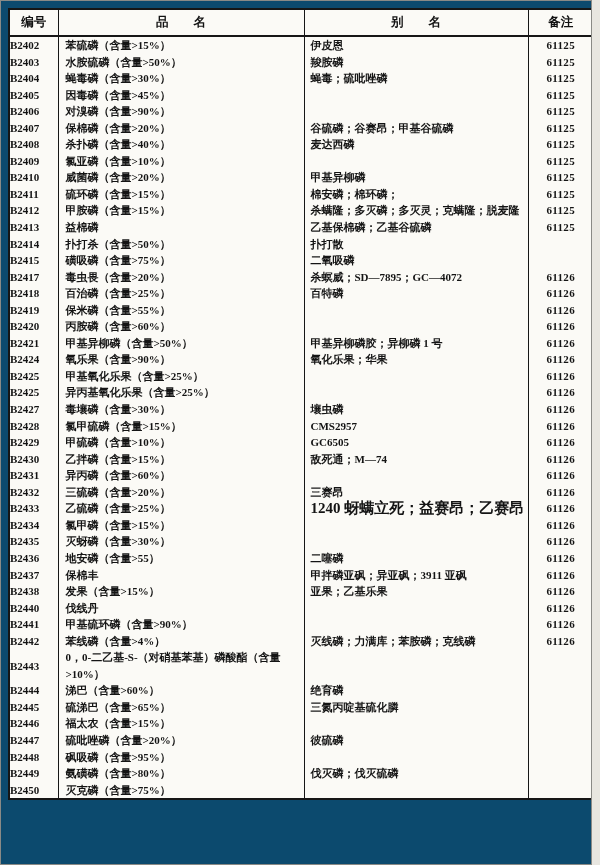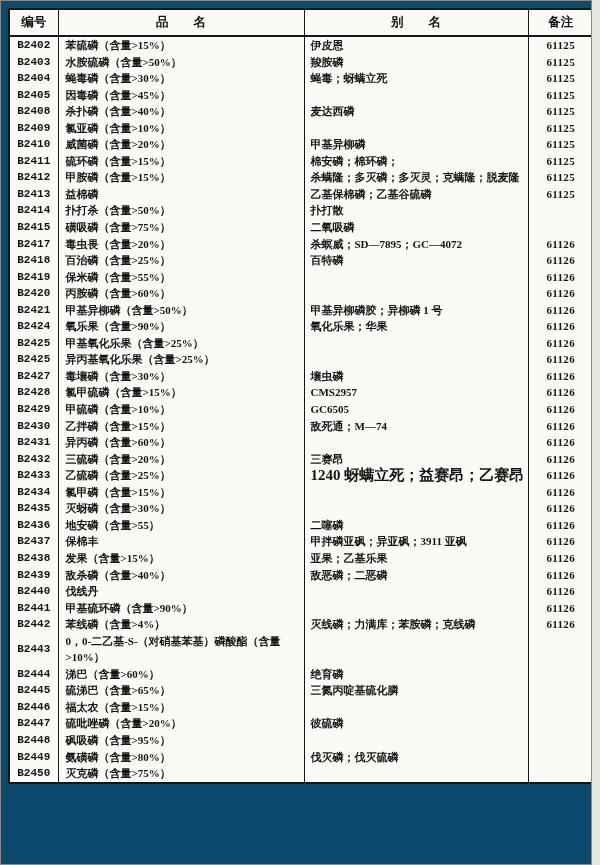--- a/index.html
+++ b/index.html
@@ -44,21 +44,21 @@
     font-size:11px;
     font-weight:bold;
     color:#141414;
     line-height:16.55px;
     padding:0 3px;
     border-right:1.2px solid #161616;
     vertical-align:middle;
     overflow:hidden;
   }
   td:last-child{border-right:none;}
-  td.c-code{text-align:center;white-space:nowrap;padding:0;font-family:Liberation Mono, monospace;}
+  td.c-code{white-space:nowrap;padding:0;}
   td.c-name{padding-left:7px;}
   td.c-alias{padding-left:6px;white-space:nowrap;}
   td.c-remark{text-align:center;white-space:nowrap;letter-spacing:.3px;}
 </style>
 </head>
 <body>
 
 <div class="page">
   <table class="doc">
     <colgroup>
@@ -86,32 +86,44 @@
   <tr>
     <td class="c-code">B2403</td>
     <td class="c-name">水胺硫磷（含量&gt;50%）</td>
     <td class="c-alias">羧胺磷</td>
     <td class="c-remark">61125</td>
   </tr>
 
   <tr>
     <td class="c-code">B2404</td>
     <td class="c-name">蝇毒磷（含量&gt;30%）</td>
-    <td class="c-alias">蝇毒；蚜螨立死</td>
+    <td class="c-alias">蝇毒；硫吡唑磷</td>
     <td class="c-remark">61125</td>
   </tr>
 
   <tr>
     <td class="c-code">B2405</td>
     <td class="c-name">因毒磷（含量&gt;45%）</td>
     <td class="c-alias"></td>
     <td class="c-remark">61125</td>
   </tr>
 
-
+  <tr>
+    <td class="c-code">B2406</td>
+    <td class="c-name">对溴磷（含量&gt;90%）</td>
+    <td class="c-alias"></td>
+    <td class="c-remark">61125</td>
+  </tr>
+
+  <tr>
+    <td class="c-code">B2407</td>
+    <td class="c-name">保棉磷（含量&gt;20%）</td>
+    <td class="c-alias">谷硫磷；谷赛昂；甲基谷硫磷</td>
+    <td class="c-remark">61125</td>
+  </tr>
 
   <tr>
     <td class="c-code">B2408</td>
     <td class="c-name">杀扑磷（含量&gt;40%）</td>
     <td class="c-alias">麦达西磷</td>
     <td class="c-remark">61125</td>
   </tr>
 
   <tr>
     <td class="c-code">B2409</td>
@@ -298,26 +310,20 @@
     <td class="c-remark">61126</td>
   </tr>
 
   <tr>
     <td class="c-code">B2438</td>
     <td class="c-name">发果（含量&gt;15%）</td>
     <td class="c-alias">亚果；乙基乐果</td>
     <td class="c-remark">61126</td>
   </tr>
 
-  <tr>
-    <td class="c-code">B2439</td>
-    <td class="c-name">敌杀磷（含量&gt;40%）</td>
-    <td class="c-alias">敌恶磷；二恶磷</td>
-    <td class="c-remark">61126</td>
-  </tr>
 
   <tr>
     <td class="c-code">B2440</td>
     <td class="c-name">伐线丹</td>
     <td class="c-alias"></td>
     <td class="c-remark">61126</td>
   </tr>
 
   <tr>
     <td class="c-code">B2441</td>

